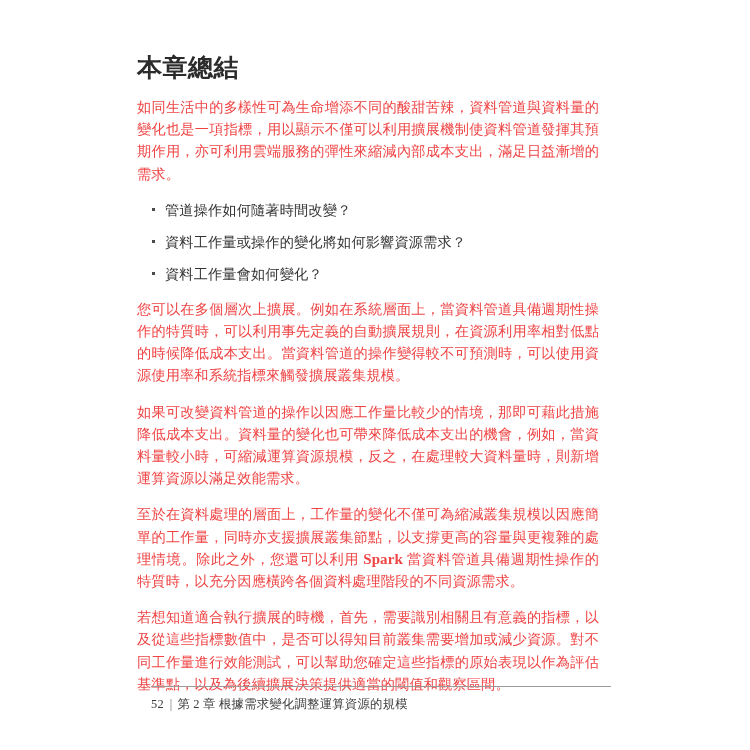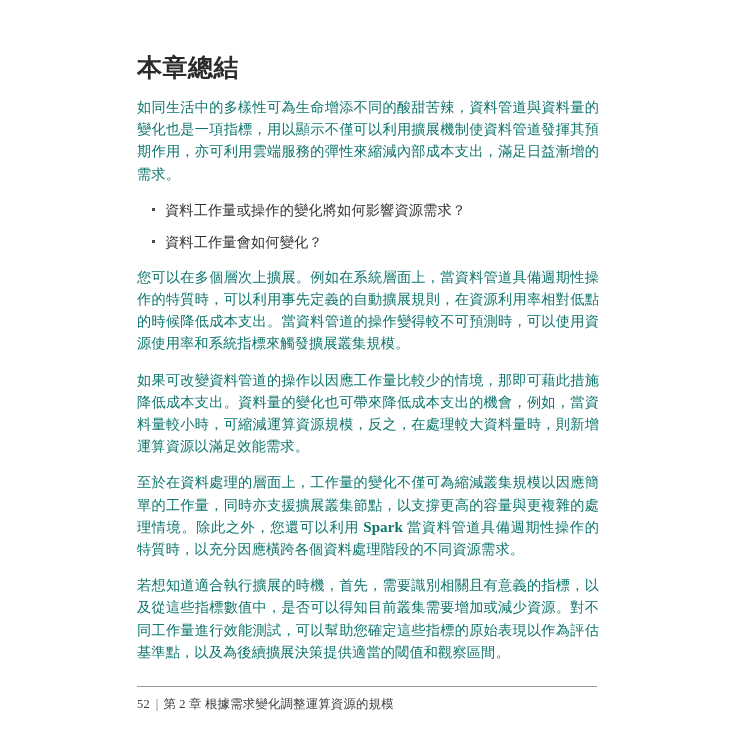--- a/index.html
+++ b/index.html
@@ -32,21 +32,21 @@
     font-size: 25px;
     line-height: 30px;
     color: #2b2b2b;
     letter-spacing: 0.5px;
     margin: 0 0 14px 0;
   }
   .para {
     font-family: "Liberation Serif", "DejaVu Serif", serif;
     font-size: 14.2px;
     line-height: 22.2px;
-    color: #0f766e;
+    color: #ef4444;
     margin: 0 0 14px 0;
     text-align: justify;
     text-justify: inter-ideograph;
     letter-spacing: 0.15px;
   }
   .para:last-child { margin-bottom: 0; }
   .latin {
     font-family: "Liberation Serif", "DejaVu Serif", serif;
     font-weight: bold;
     font-size: 15px;
@@ -72,21 +72,21 @@
     position: absolute;
     left: 15px;
     top: 9px;
     width: 3px;
     height: 3px;
     background: #4a4a4a;
     display: block;
   }
   .footer {
     position: absolute;
-    left: 137px;
+    left: 151px;
     top: 686px;
     width: 460px;
   }
   .footer-rule {
     width: 100%;
     height: 1px;
     background: #9a9a9a;
     margin-bottom: 9px;
   }
   .footer-line {
@@ -115,20 +115,21 @@
   <div class="content">
 
     <h1 class="chapter-title">本章總結</h1>
 
     <p class="para">如同生活中的多樣性可為生命增添不同的酸甜苦辣，資料管道與資料量的變化也是一項指標，用以顯示不僅可以利用擴展機制使資料管道發揮其預期作用，亦可利用雲端服務的彈性來縮減內部成本支出，滿足日益漸增的需求。</p>
 
 
     <ul class="bullet-list">
       <li class="bullet-item">
         <span class="bullet-marker"></span>
+        <span>管道操作如何隨著時間改變？</span>
       </li>
       <li class="bullet-item">
         <span class="bullet-marker"></span>
         <span>資料工作量或操作的變化將如何影響資源需求？</span>
       </li>
       <li class="bullet-item">
         <span class="bullet-marker"></span>
         <span>資料工作量會如何變化？</span>
       </li>
     </ul>

